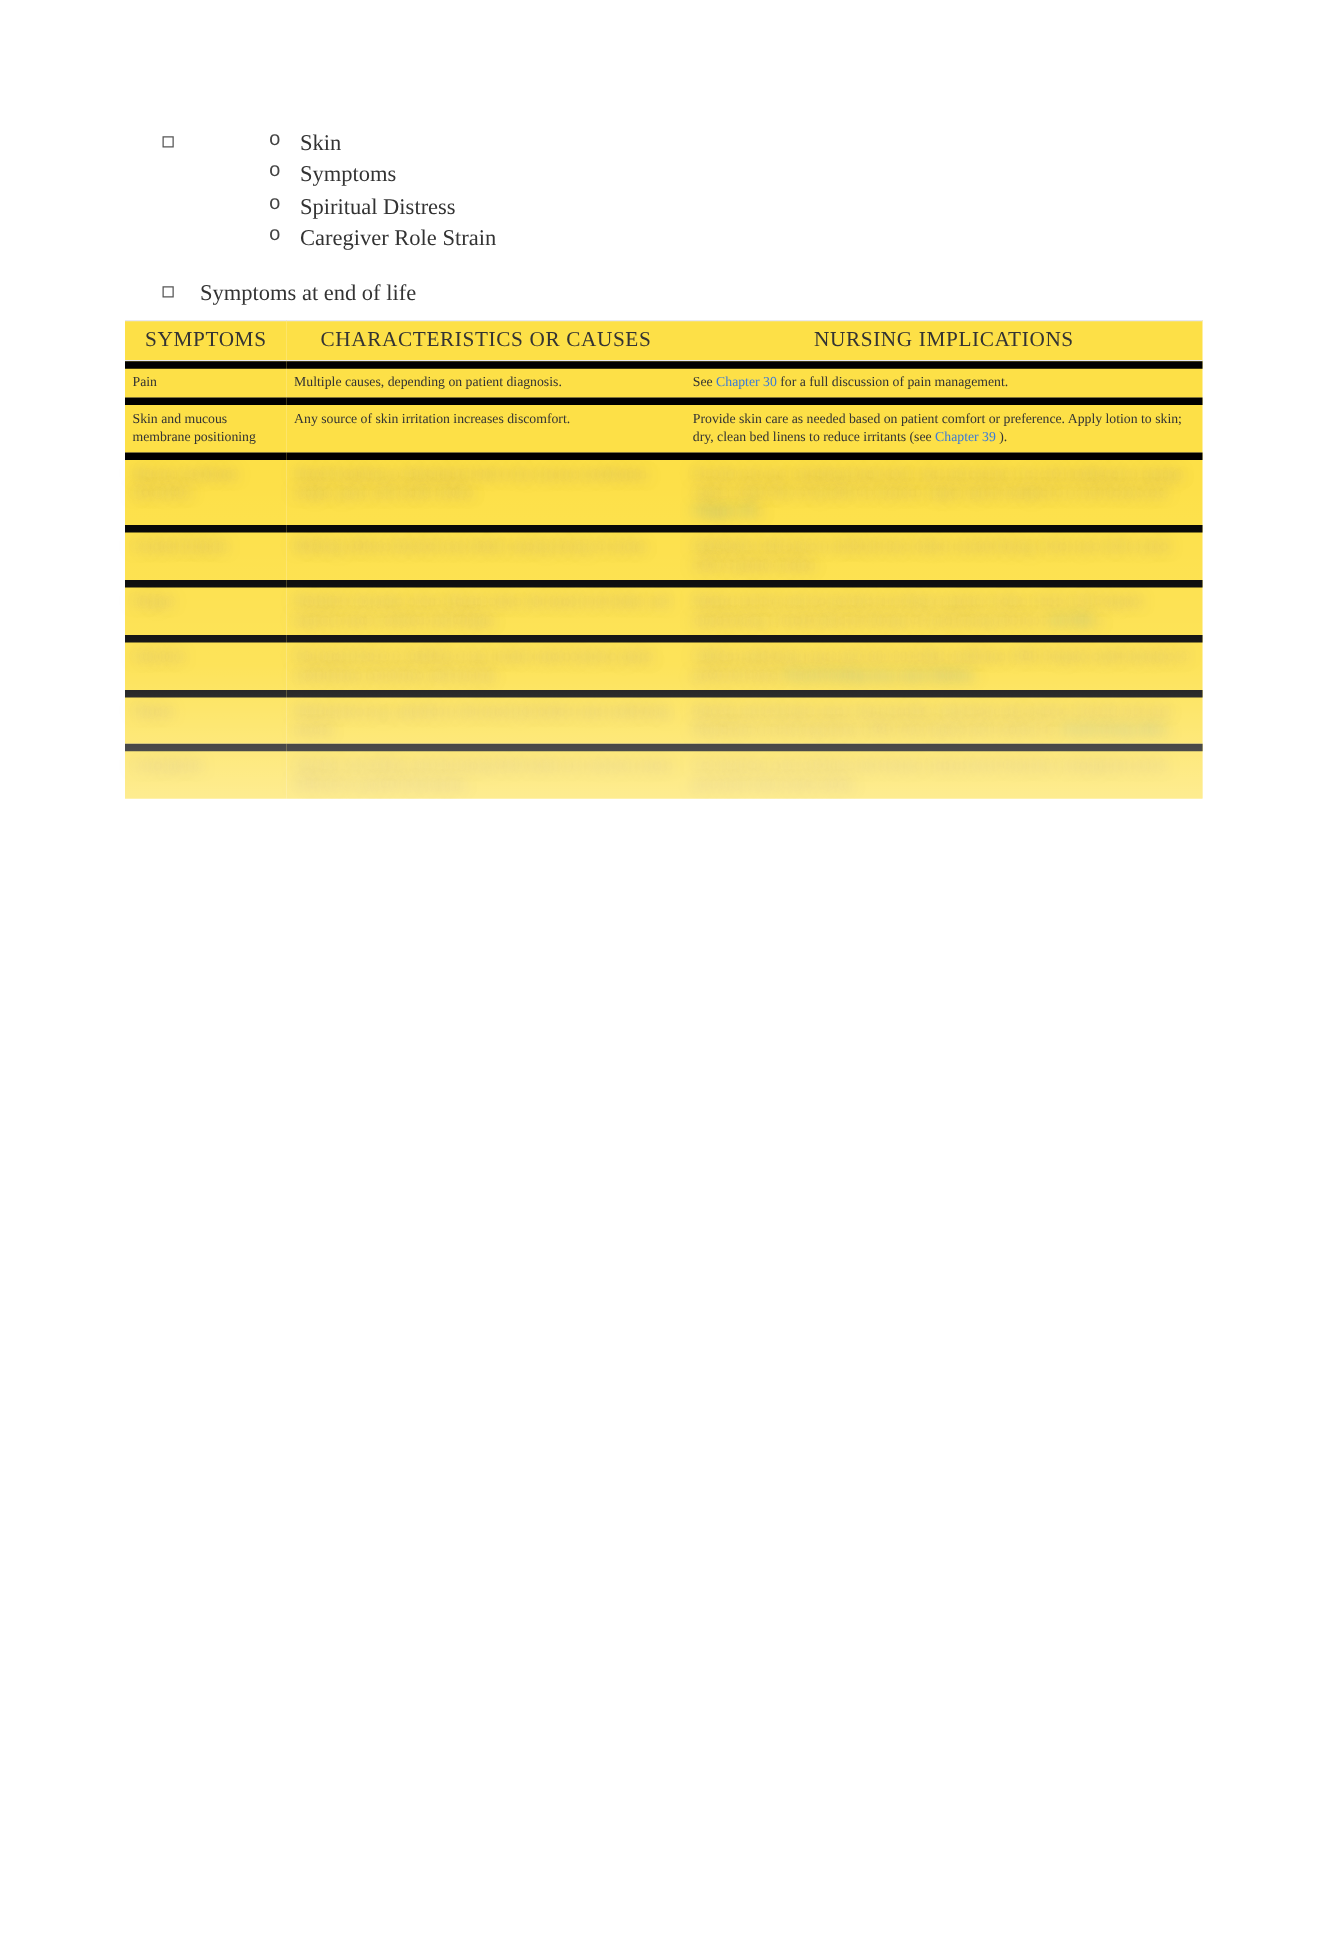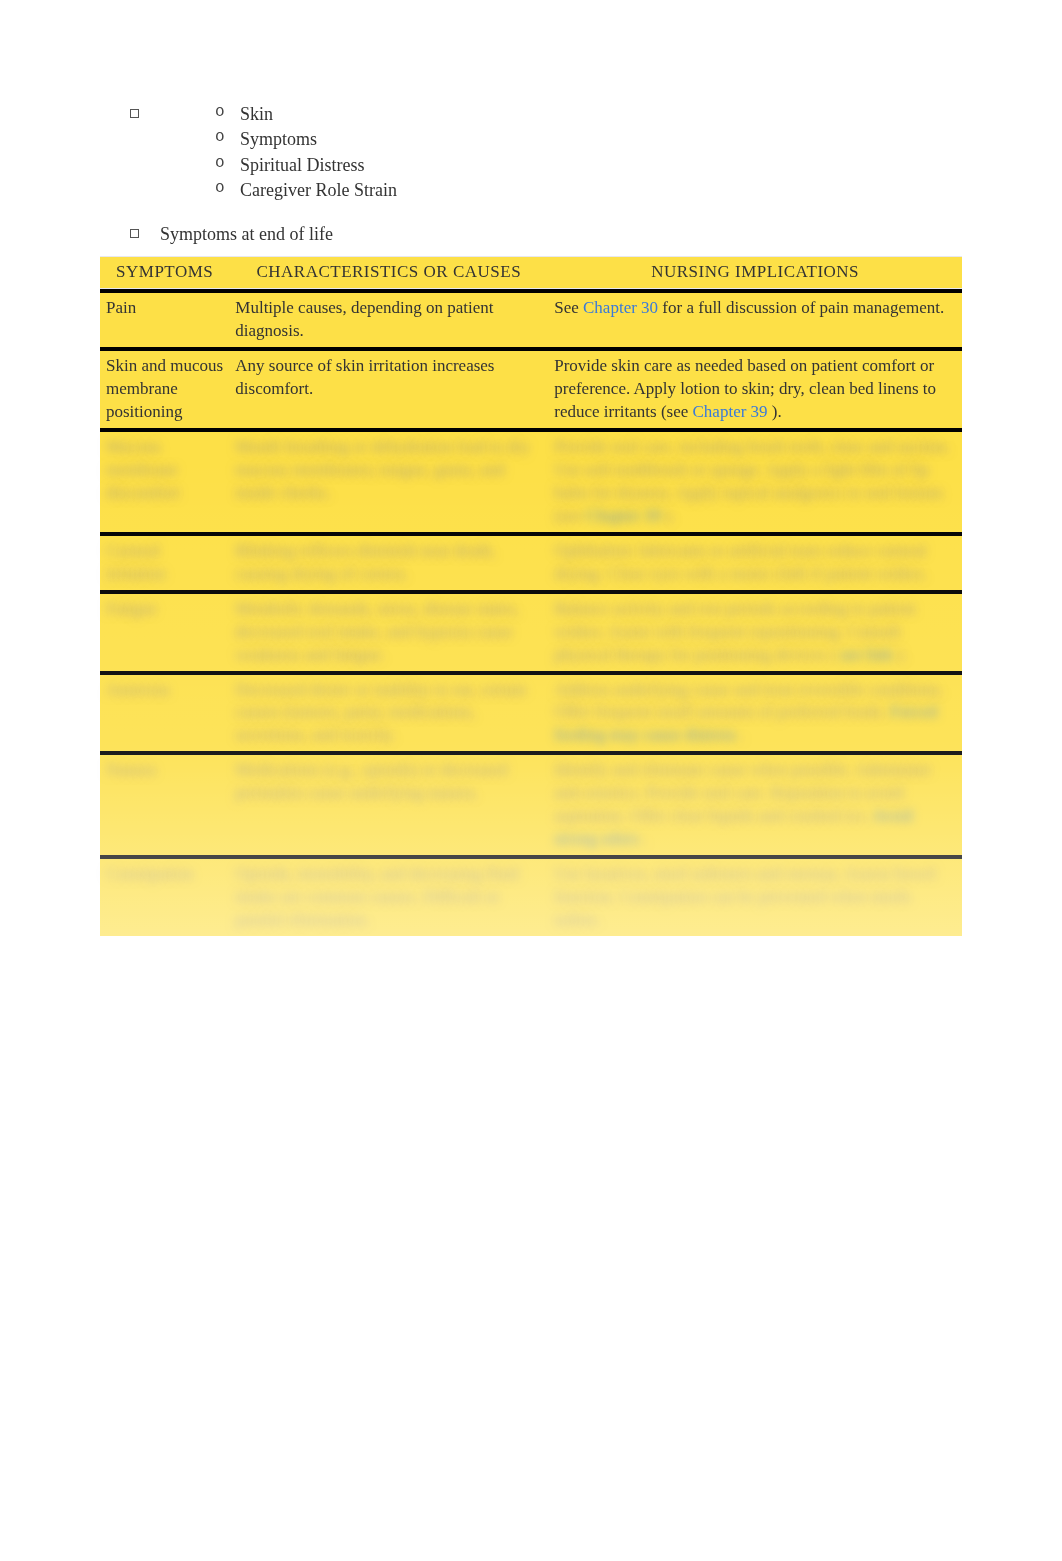--- a/index.html
+++ b/index.html
@@ -52,22 +52,22 @@
       background: #fde047;
     }
     table.sym th {
       text-align: center;
       font-size: 17px;
       letter-spacing: 0.5px;
       border-top: 1px solid #e8e8ef;
       border-bottom: 1px solid #e8e8ef;
     }
     table.sym td {
-      border-top: 4px solid #000000;
-      font-size: 17px;
+      border-top: 6px solid #000000;
+      font-size: 11px;
     }
     .col-s { width: 15%; }
     .col-c { width: 37%; }
     .col-n { width: 48%; }
 
     .link { color: #3a7ad9; }
 
     .blurwrap {
       position: relative;
     }

